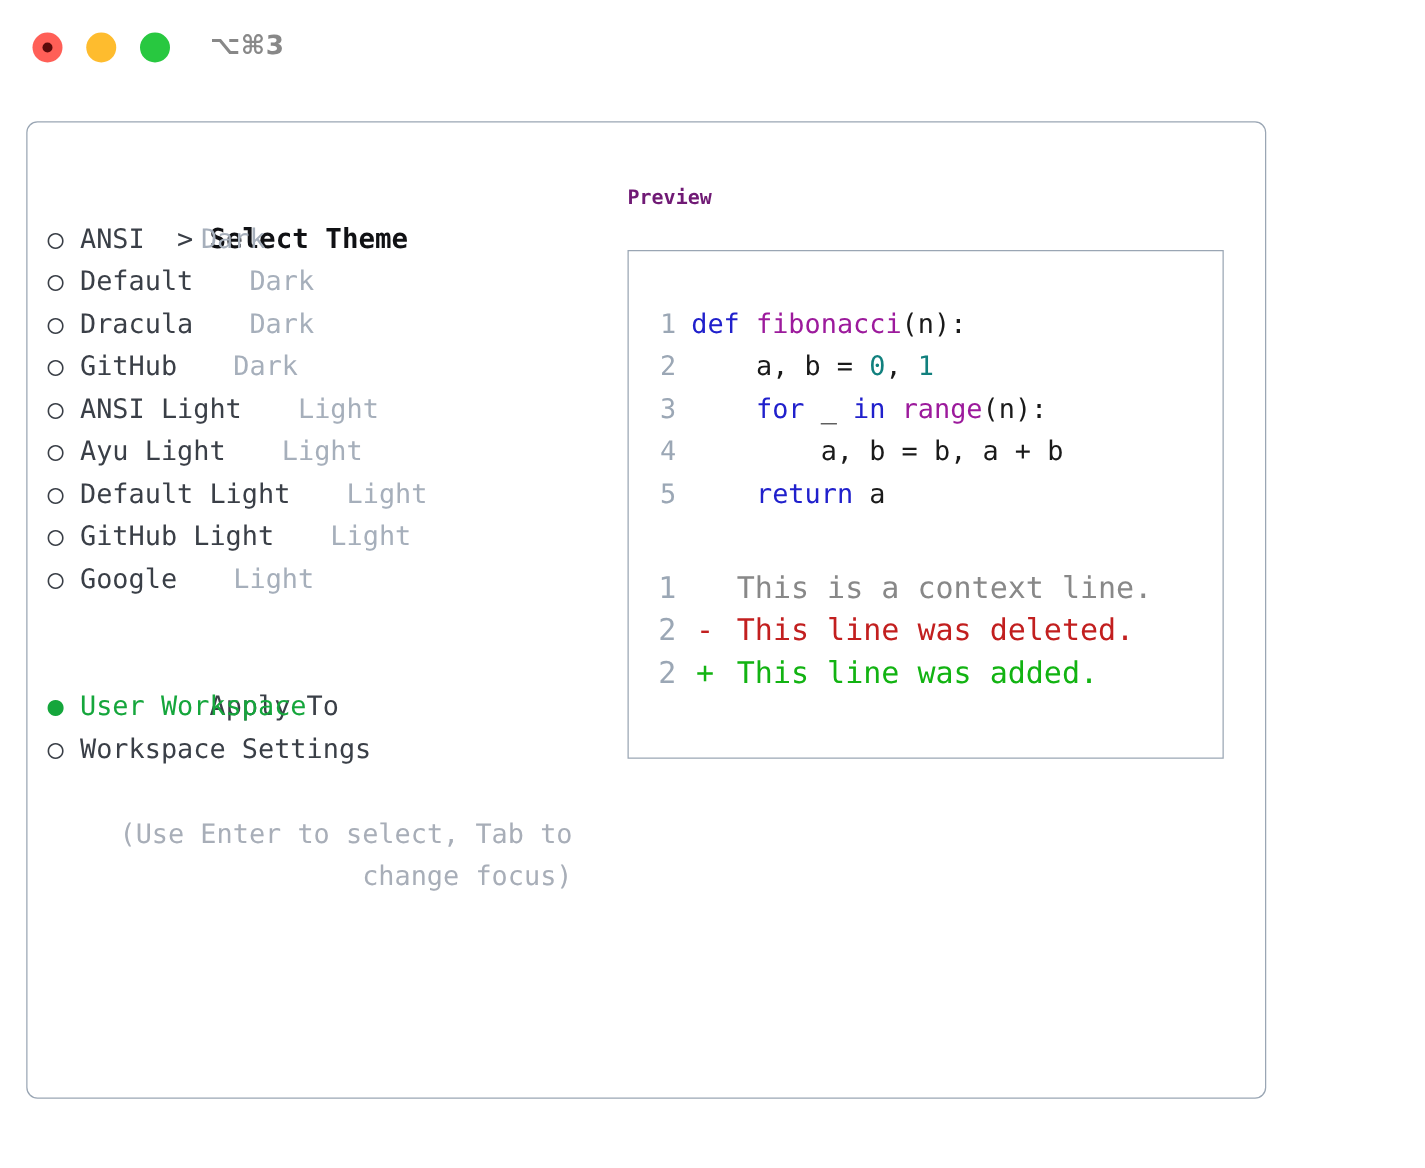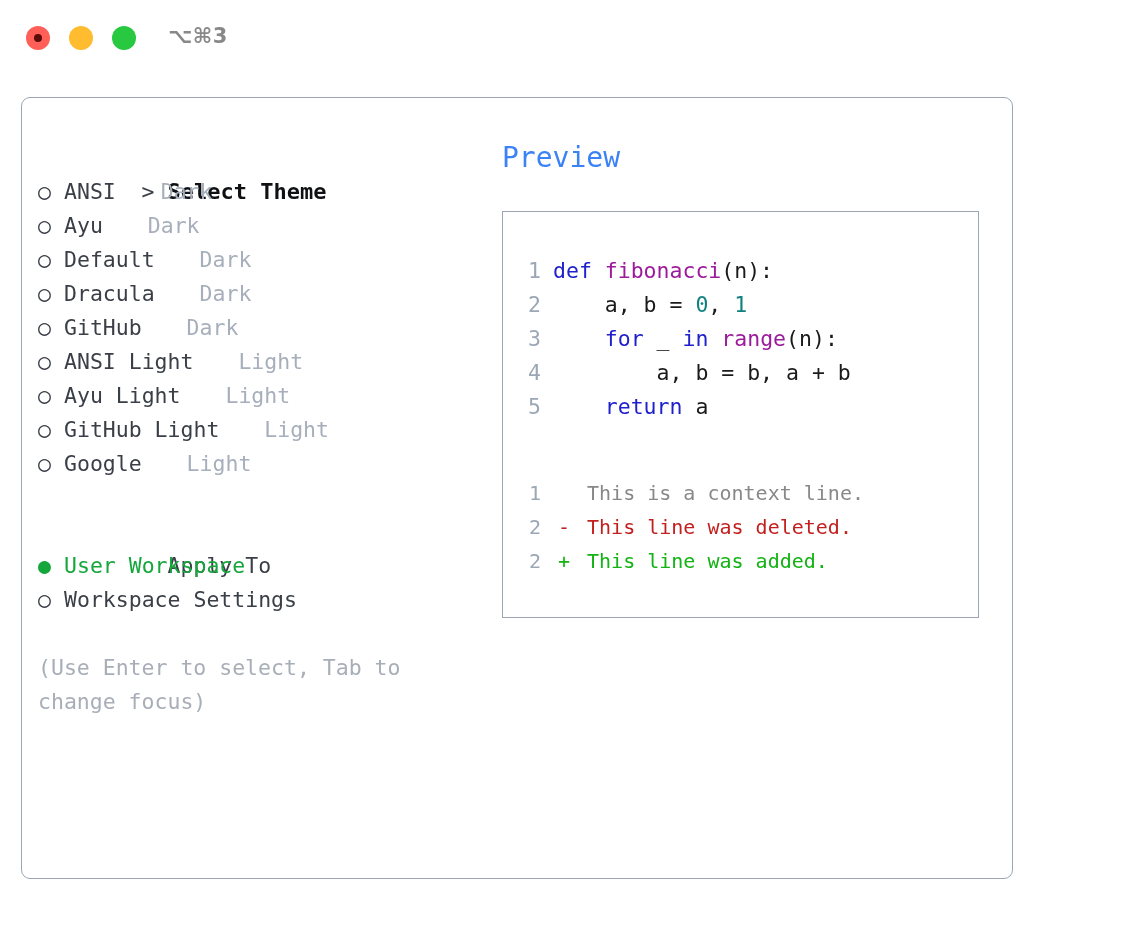--- a/index.html
+++ b/index.html
@@ -102,37 +102,38 @@
   .variant { color: #A6AFBB; margin-left: 32px; }
 
   .spacer-sm { height: 34px; }
 
   .hint {
     font-size: 21.5px;
     line-height: 34px;
     color: #A8AEB8;
     width: 420px;
     white-space: pre-wrap;
+    text-align: right;
   }
 
   
   .right-col {
     position: absolute;
     left: 480px; top: 43px;
     width: 500px;
   }
   .preview-title {
-    font-size: 28px;
-    font-weight: 400;
-    color: #3b82f6;
+    font-size: 16px;
+    font-weight: 700;
+    color: #701a75;
     line-height: 34px;
     white-space: pre;
   }
   .preview-box {
-    margin-top: 36px;
+    margin-top: 25px;
     width: 477px;
     height: 407px;
     border: 1.6px solid #9AA6B4;
     box-sizing: border-box;
     background: #ffffff;
     position: relative;
   }
   .code {
     position: absolute;
     left: 12px; top: 42px;
@@ -149,22 +150,22 @@
   }
   .gap { display: inline-block; width: 12px; }
 
   .kw  { color: #2020CC; }
   .fn  { color: #9C1A9C; }
   .num { color: #11807E; }
   .pl  { color: #1A1A1A; }
 
   .diff {
     position: absolute;
-    left: 12px; top: 264px;
-    font-size: 20px;
+    left: 12px; top: 252px;
+    font-size: 24px;
     line-height: 34px;
     white-space: pre;
   }
   .sign { display: inline-block; width: 22px; text-align: center; }
   .ctx  { color: #888888; }
   .del  { color: #C21F1F; }
   .add  { color: #12B312; }
 </style>
 </head>
 <body>
@@ -183,26 +184,26 @@
   <div class="panel">
 
     <div class="left-col">
 
       <div class="row">
         <span class="marker">&gt;</span><span class="hdr">Select Theme</span>
       </div>
 
       <div id="theme-list">
           <div class="row"><span class="marker">○</span><span class="lbl">ANSI</span><span class="variant"> Dark</span></div>
-          <div class="row"><span class="marker">○</span><span class="lbl">Ayu</span><span class="variant"> Dark</span></div>
           <div class="row"><span class="marker">○</span><span class="lbl">Default</span><span class="variant"> Dark</span></div>
           <div class="row"><span class="marker">○</span><span class="lbl">Dracula</span><span class="variant"> Dark</span></div>
           <div class="row"><span class="marker">○</span><span class="lbl">GitHub</span><span class="variant"> Dark</span></div>
           <div class="row"><span class="marker">○</span><span class="lbl">ANSI Light</span><span class="variant"> Light</span></div>
           <div class="row"><span class="marker">○</span><span class="lbl">Ayu Light</span><span class="variant"> Light</span></div>
+          <div class="row"><span class="marker">○</span><span class="lbl">Default Light</span><span class="variant"> Light</span></div>
           <div class="row"><span class="marker">○</span><span class="lbl">GitHub Light</span><span class="variant"> Light</span></div>
           <div class="row"><span class="marker">○</span><span class="lbl">Google</span><span class="variant"> Light</span></div>
         </div>
 
       <div class="spacer-sm"></div>
 
       <div class="row">
         <span class="marker blank">○</span><span class="lbl">Apply To</span>
       </div>
 

